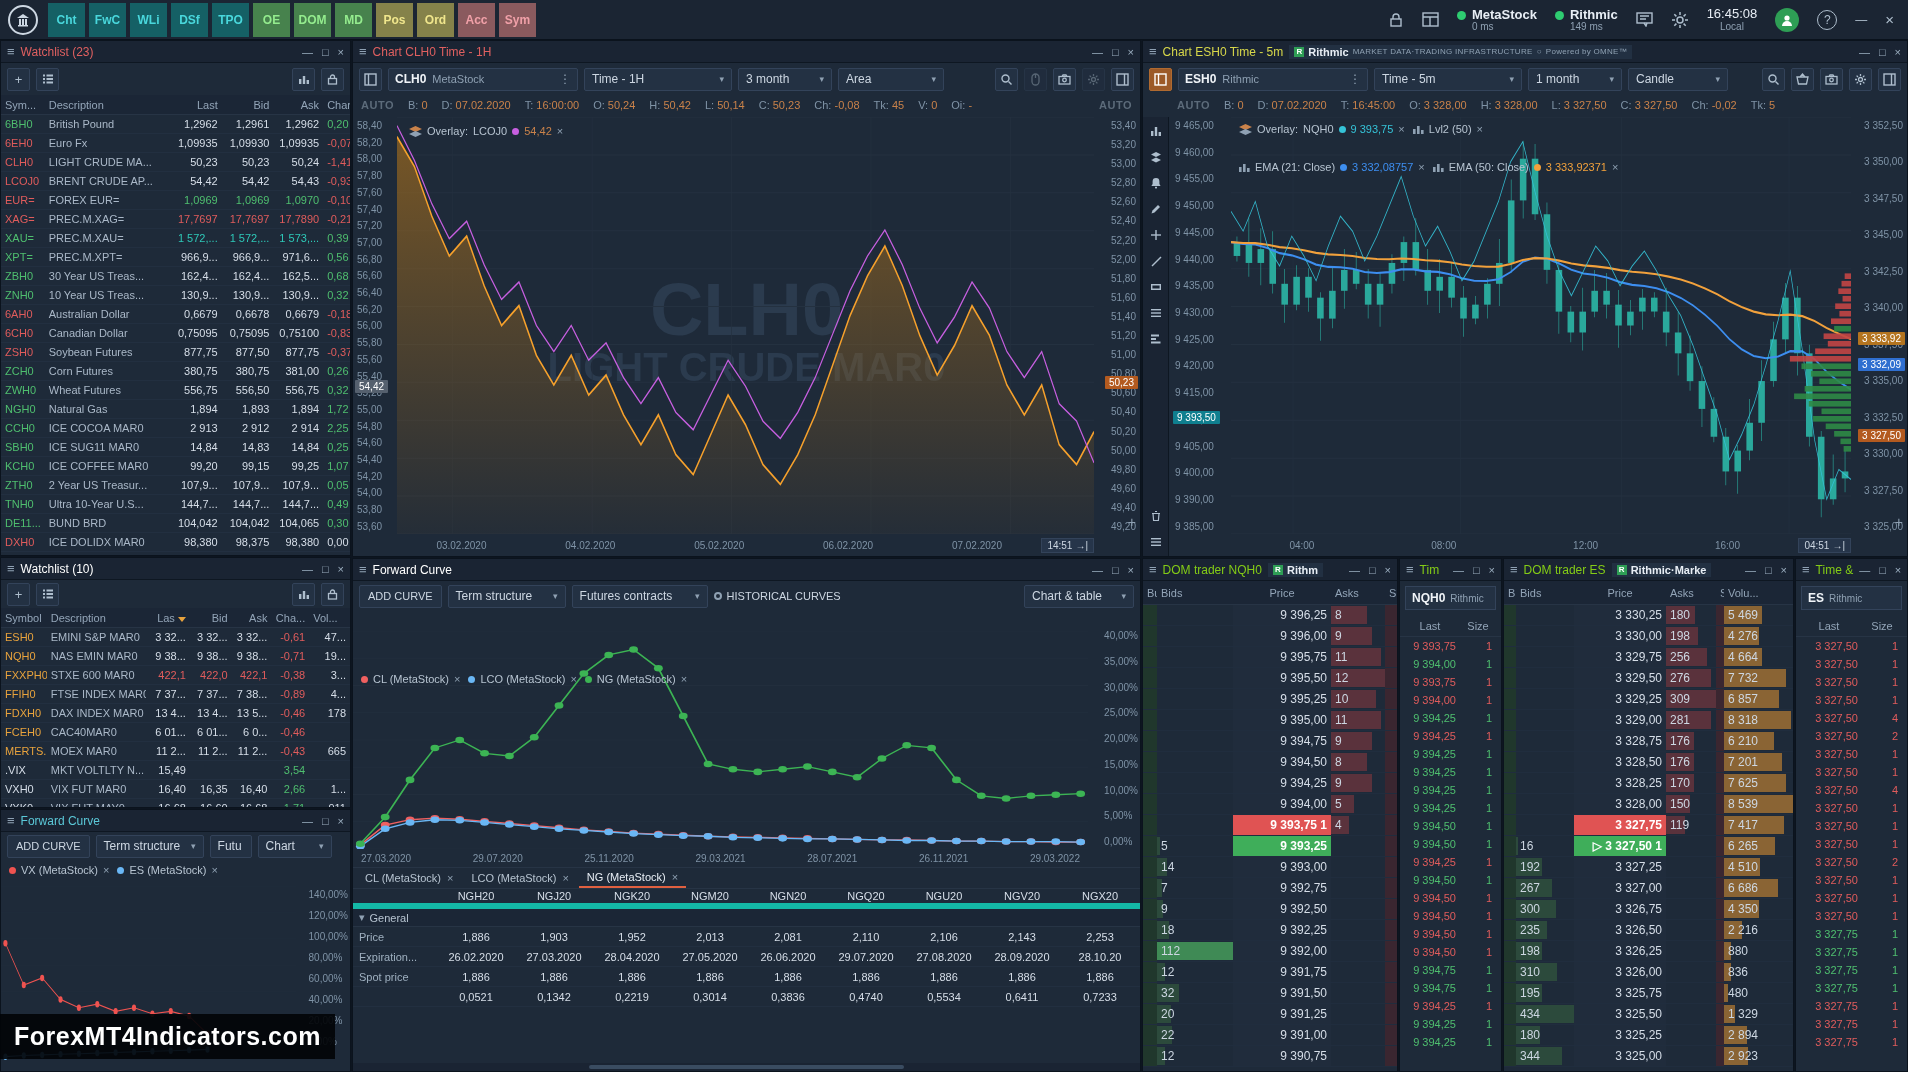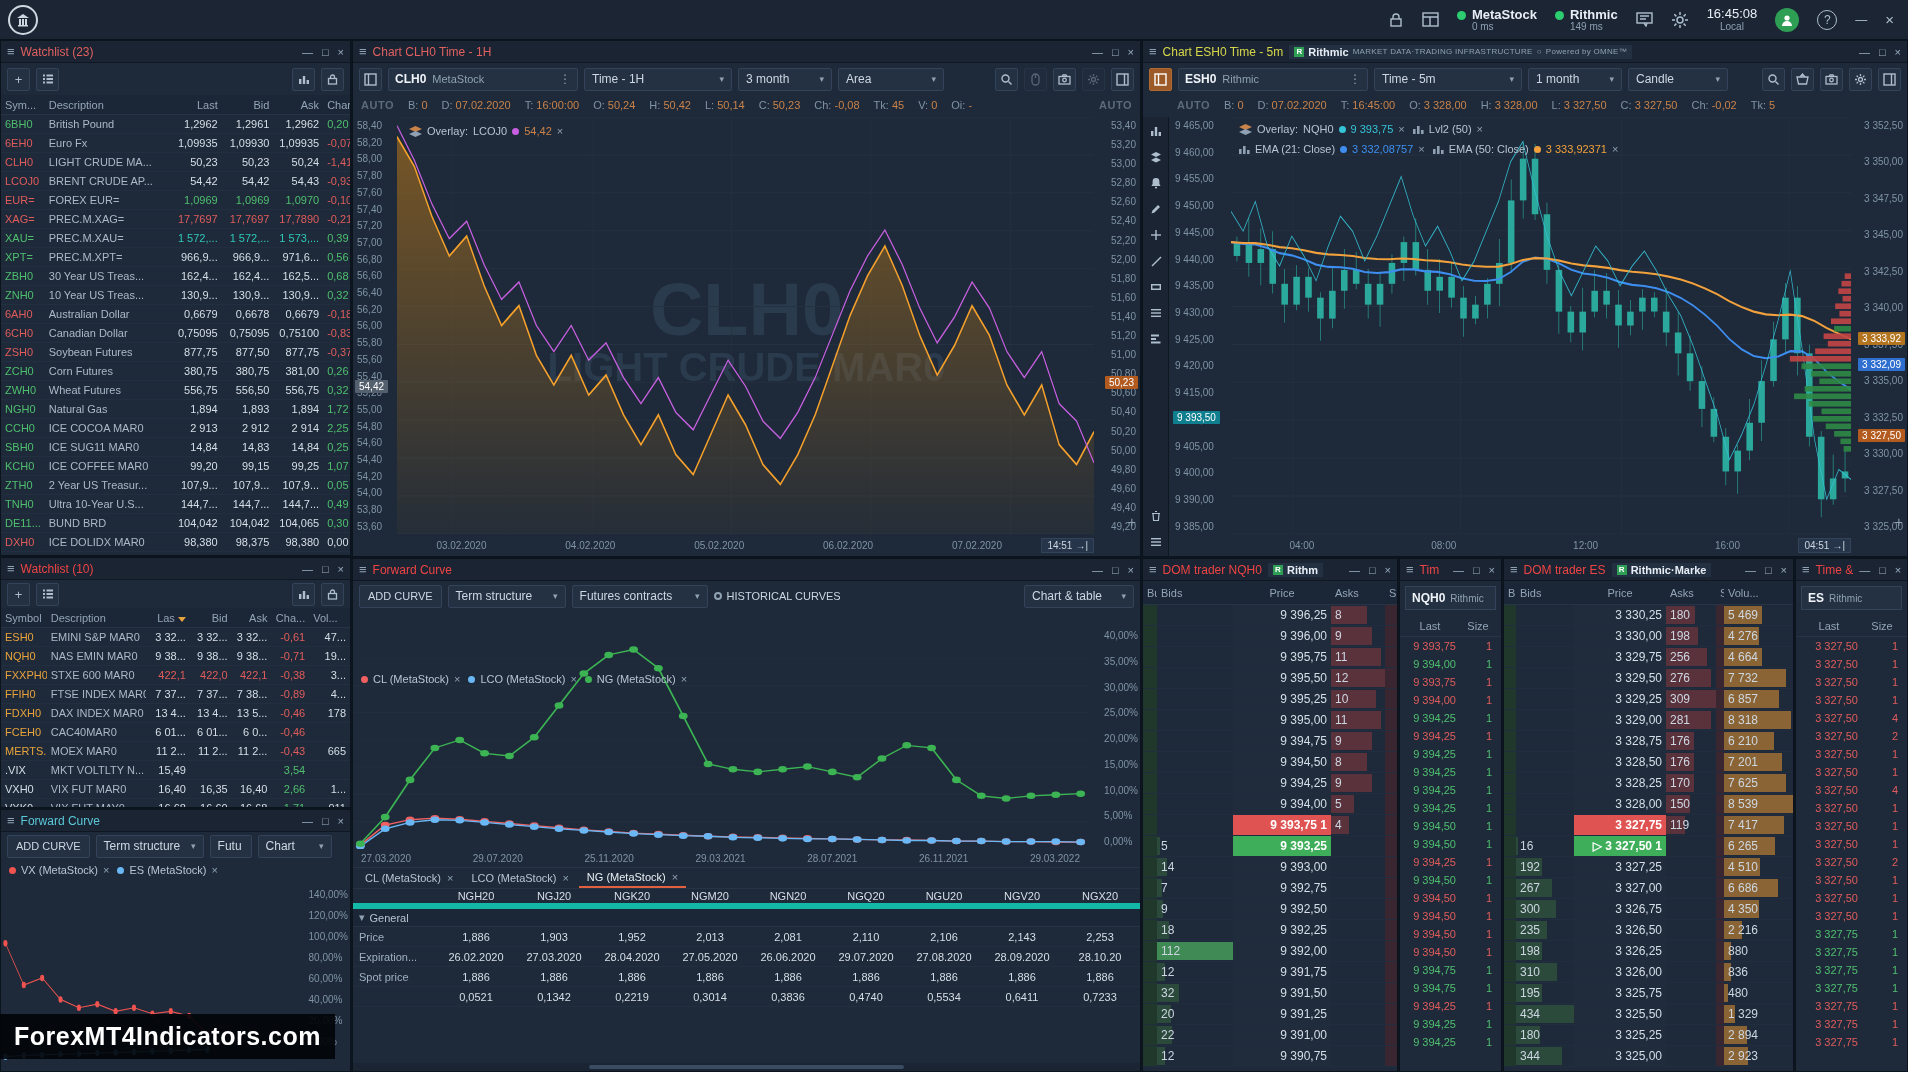--- a/index.html
+++ b/index.html
@@ -38,21 +38,21 @@
   #p-clh0 { left:352px; top:40px; width:789px; height:517px; }
   #p-fcc  { left:352px; top:558px; width:789px; height:514px; }
   #p-esh0 { left:1142px; top:40px; width:766px; height:517px; }
   #p-domnq{ left:1142px; top:558px; width:256px; height:514px; }
   #p-timnq{ left:1399px; top:558px; width:103px; height:514px; }
   #p-domes{ left:1503px; top:558px; width:291px; height:514px; }
   #p-times{ left:1795px; top:558px; width:113px; height:514px; }
   .ptitle { height:22px; background:#1a2433; display:flex; align-items:center; gap:6px;
     padding:0 6px; border-bottom:1px solid #0e1722; white-space:nowrap; }
   .ham { color:#8fa1b3; font-size:13px; }
-  .t-red{color:#e06060} .t-grn{color:#ef4444} .t-yel{color:#d8d84a} .t-cyn{color:#5bc8d8} .t-wht{color:#ef4444}
+  .t-red{color:#e06060} .t-grn{color:#ffffff} .t-yel{color:#d8d84a} .t-cyn{color:#5bc8d8} .t-wht{color:#84cc16}
   .winbtns { margin-left:auto; display:flex; gap:9px; color:#9db0c2; font-size:11px; }
   .winbtns span { cursor:pointer; }
   .brand { display:flex; align-items:center; gap:4px; background:#223042; padding:1px 5px; font-size:10px;
     color:#b7c4d1; overflow:hidden; }
   .brand b { color:#e8eef5; font-size:11px; }
   .brand .rsq { width:10px; height:10px; background:#2e9e55; color:#fff; font-size:8px; font-weight:bold;
     display:flex; align-items:center; justify-content:center; }
   .brand .tag { font-size:8px; color:#8fa1b3; letter-spacing:.3px; }
   
   .toolbar { display:flex; align-items:center; gap:6px; padding:4px 6px; height:32px; }
@@ -146,20 +146,34 @@
 </style>
 </head>
 <body>
 
 <div id="topbar">
   <div class="logo">
     <svg class="icon" width="16" height="16" viewBox="0 0 16 16">
         <path d="M2 6 L8 2 L14 6 Z M4 7h2v6H4zM7 7h2v6H7zM10 7h2v6h-2zM3 13h10v1.5H3z" fill="#cdd7e2"></path>
       </svg>
   </div>
+  <div id="appbtns">
+      <div class="appbtn t">Cht</div>
+      <div class="appbtn t">FwC</div>
+      <div class="appbtn t">WLi</div>
+      <div class="appbtn t">DSf</div>
+      <div class="appbtn t">TPO</div>
+      <div class="appbtn g">OE</div>
+      <div class="appbtn g">DOM</div>
+      <div class="appbtn g">MD</div>
+      <div class="appbtn y">Pos</div>
+      <div class="appbtn y">Ord</div>
+      <div class="appbtn p">Acc</div>
+      <div class="appbtn p">Sym</div>
+    </div>
   <div class="tb-right">
     <span class="tbicon">
       <svg class="icon" width="16" height="16" viewBox="0 0 16 16" fill="none" stroke="#aebecd" stroke-width="1.4">
           <rect x="3" y="7" width="10" height="7"></rect>
           <path d="M5 7V5a3 3 0 0 1 6 0v2"></path>
         </svg>
       </span>
     <span class="tbicon">
       <svg class="icon" width="17" height="15" viewBox="0 0 17 15" fill="none" stroke="#aebecd" stroke-width="1.4">
           <rect x="1" y="1" width="15" height="13"></rect>
@@ -1299,21 +1313,21 @@
       <span class="legitem">
         <svg class="icon" width="11" height="10" viewBox="0 0 11 10" fill="#8fa1b3">
             <rect x="0" y="5" width="2.6" height="5"></rect>
             <rect x="4" y="2" width="2.6" height="8"></rect>
             <rect x="8" y="6" width="2.6" height="4"></rect>
           </svg>
         <span>Lvl2 (50)</span>
         <span class="x">×</span>
       </span>
     </div>
-    <div class="legendrow" style="left:96px; top:26px">
+    <div class="legendrow" style="left:96px; top:44px">
       <span class="legitem">
         <svg class="icon" width="11" height="10" viewBox="0 0 11 10" fill="#8fa1b3">
             <rect x="0" y="5" width="2.6" height="5"></rect>
             <rect x="4" y="2" width="2.6" height="8"></rect>
             <rect x="8" y="6" width="2.6" height="4"></rect>
           </svg>
         <span>EMA (21: Close)</span>
         <span class="ldot" style="background:#3d8ef0"></span>
         <span style="color:#3d8ef0">3 332,08757</span>
         <span class="x">×</span>

